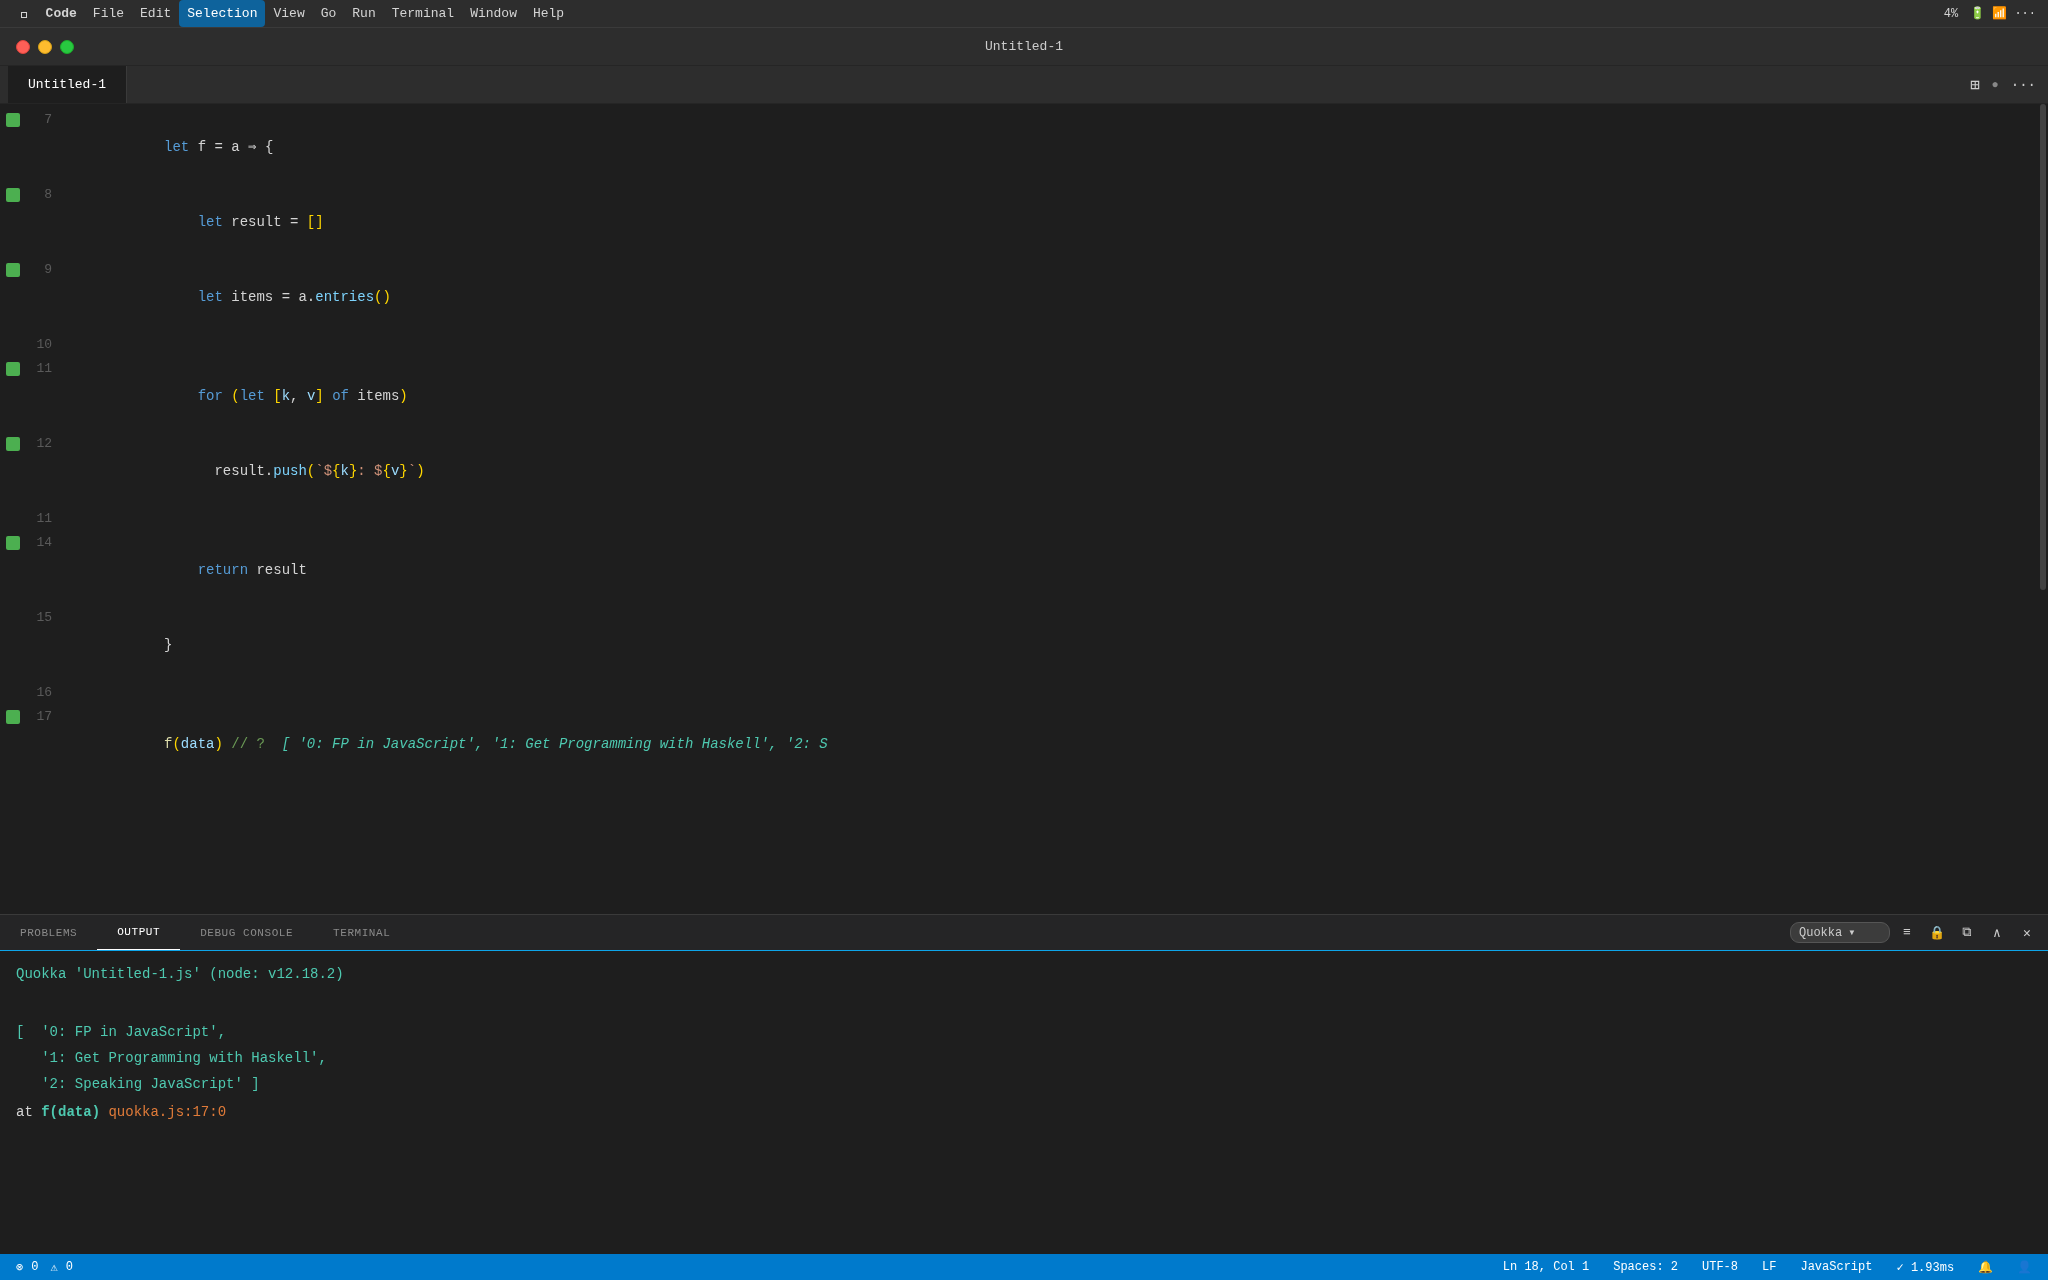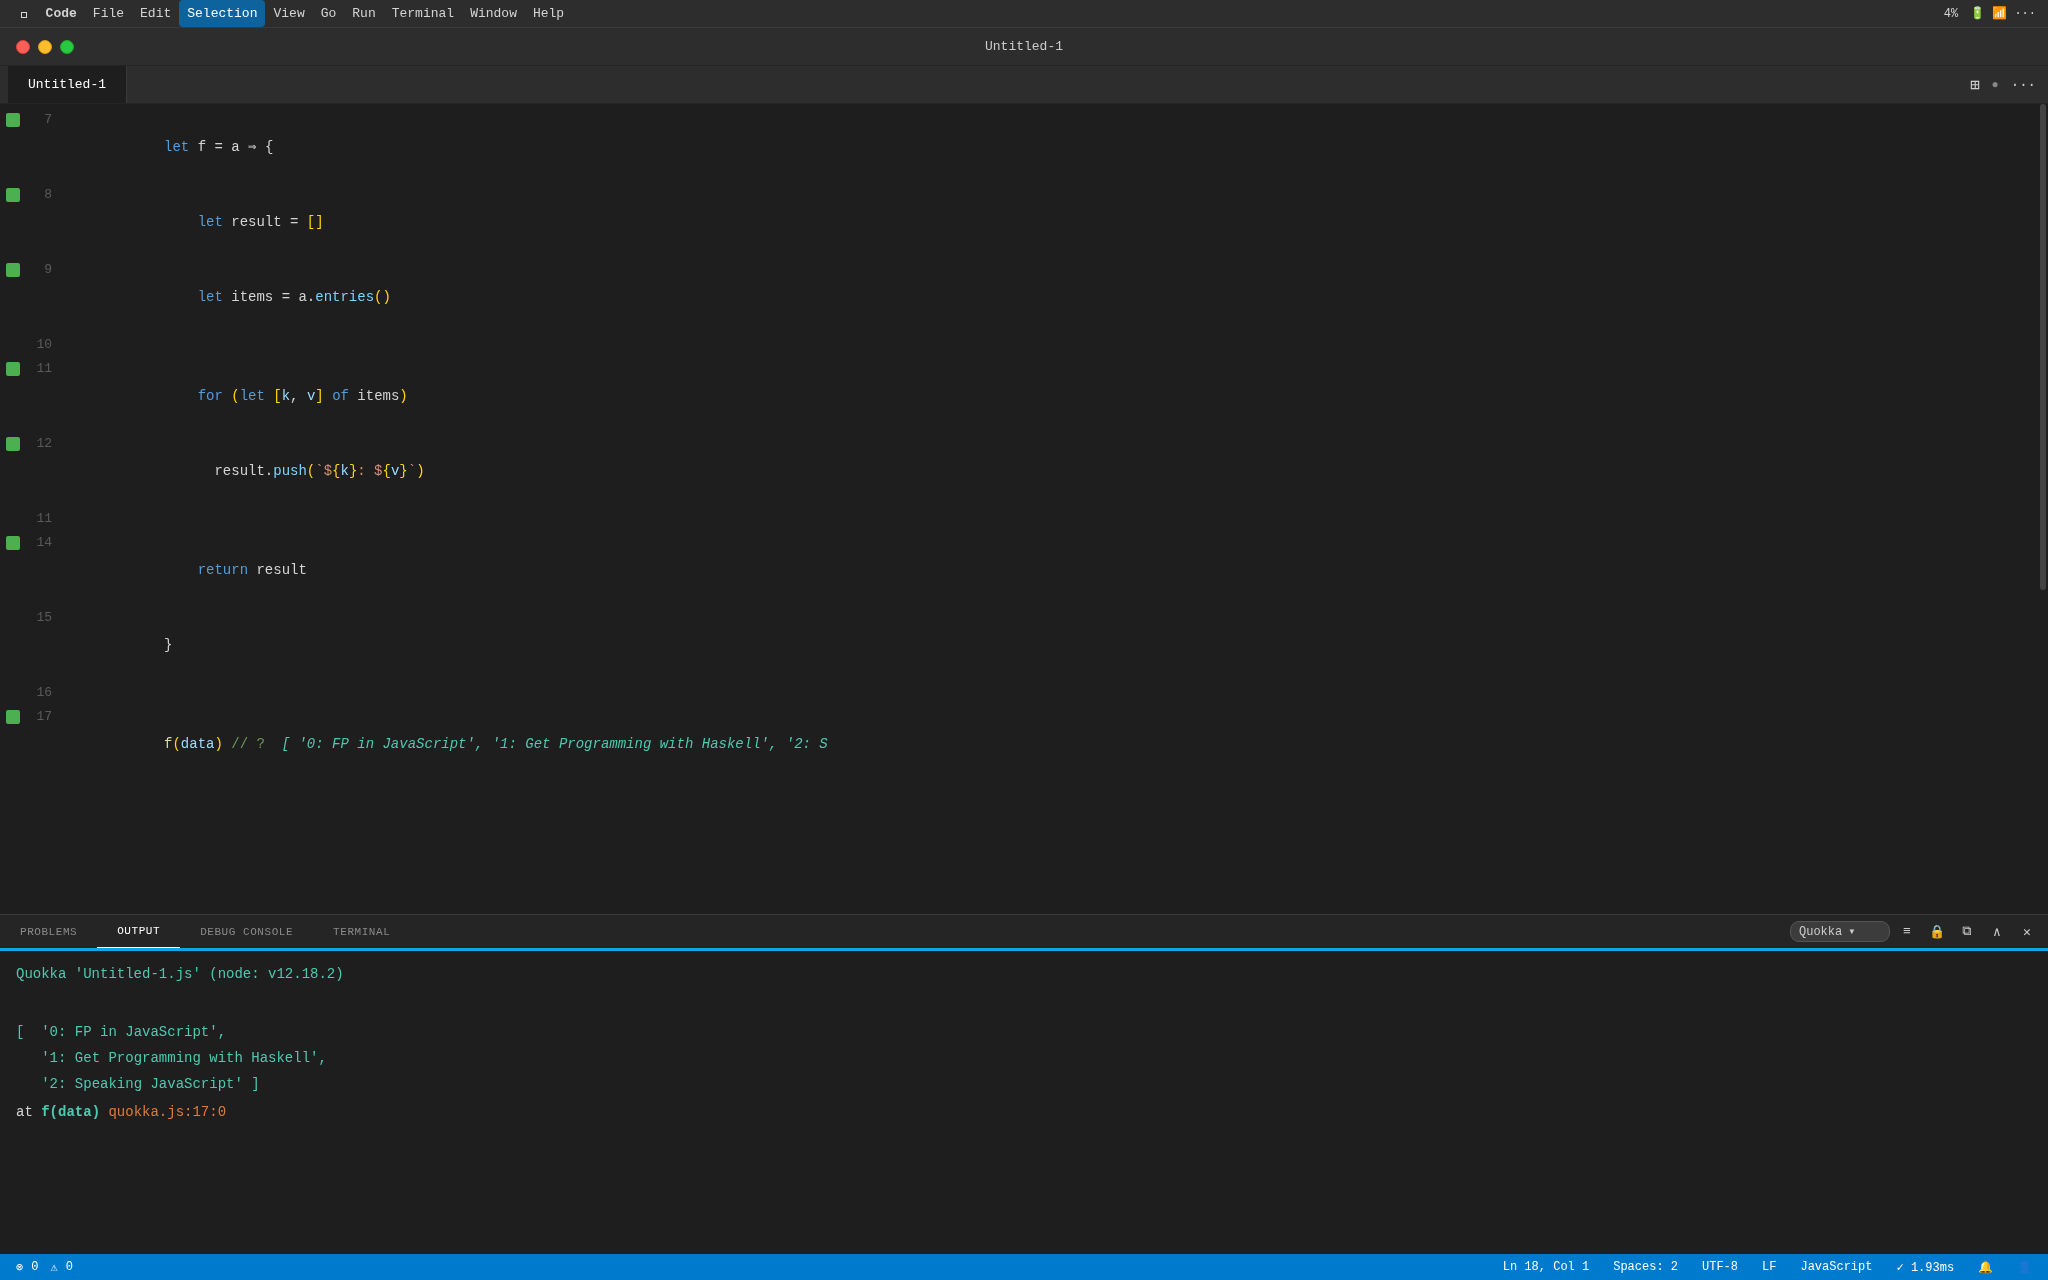--- a/index.html
+++ b/index.html
@@ -216,21 +216,21 @@
       border-top: 1px solid #3a3a3a;
       display: flex;
       flex-direction: column;
     }
 
     .panel-tabs {
       background: #252526;
       height: 36px;
       display: flex;
       align-items: flex-end;
-      border-bottom: 3px solid #0ea5e9;
+      border-bottom: 1px solid #0ea5e9;
       padding-left: 0;
       flex-shrink: 0;
     }
 
     .panel-tab {
       padding: 0 20px;
       height: 100%;
       display: flex;
       align-items: center;
       font-size: 12px;

